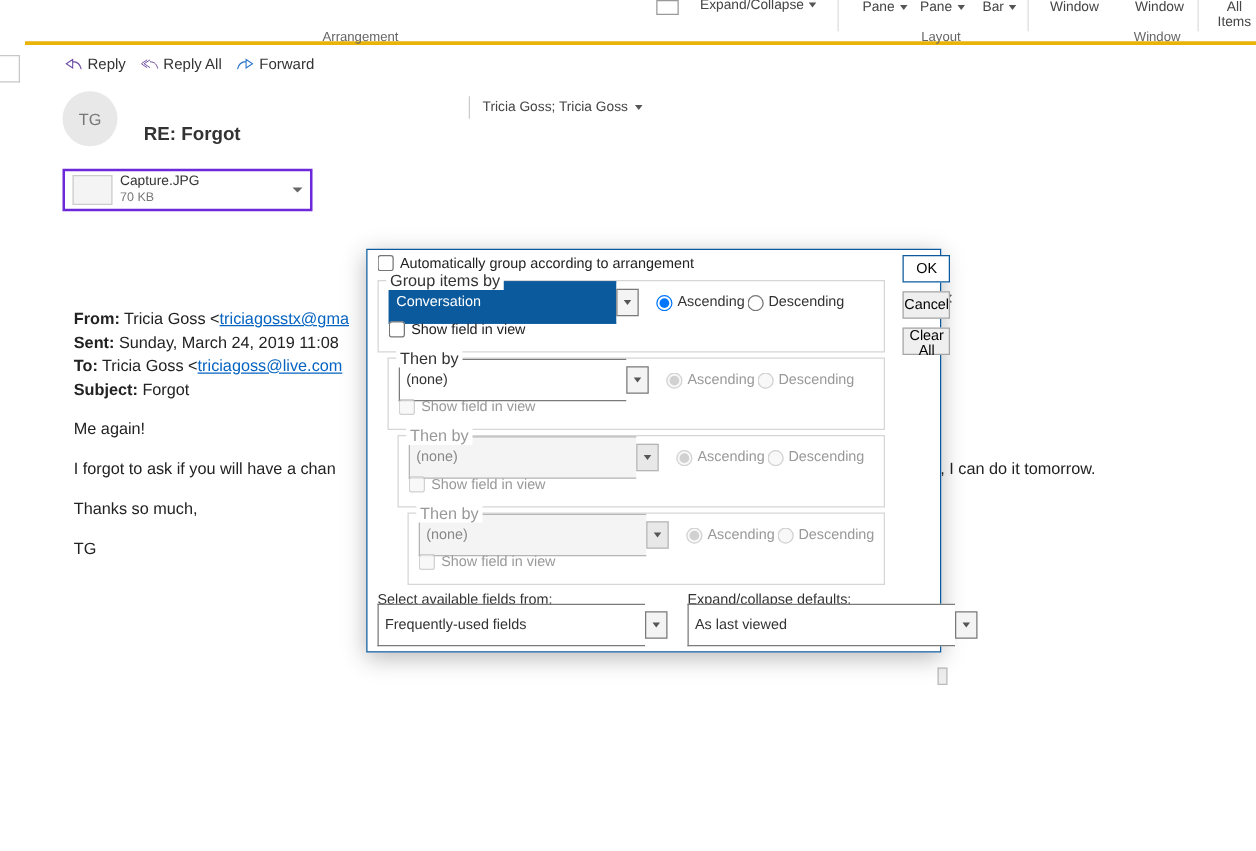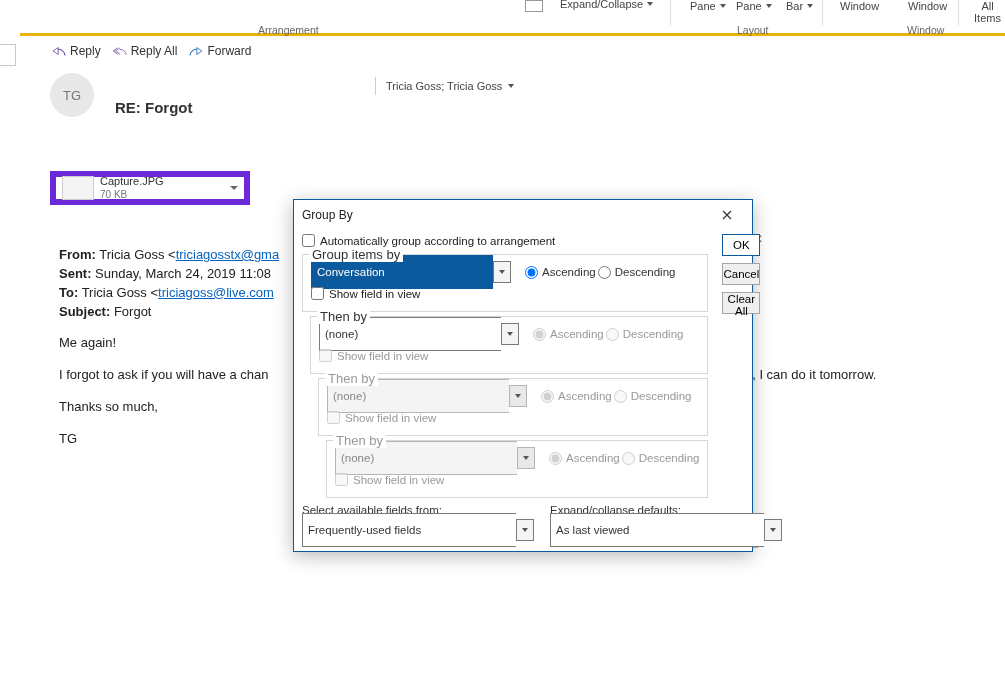--- a/index.html
+++ b/index.html
@@ -14,21 +14,21 @@
 
 .reply-bar { position: absolute; top: 44px; left: 52px; display: flex; gap: 12px; align-items: center; }
 .reply-btn { display: inline-flex; align-items: center; gap: 4px; font-size: 12px; color: #333; cursor: pointer; }
 .reply-btn svg { width: 14px; height: 12px; }
 
 .avatar { position: absolute; top: 73px; left: 50px; width: 44px; height: 44px; border-radius: 50%; background: #e8e8e8; display: flex; align-items: center; justify-content: center; color: #777; font-size: 13px; }
 .subject-line { position: absolute; top: 99px; left: 115px; font-size: 15px; font-weight: 700; color: #333; }
 .to-field { position: absolute; top: 77px; left: 375px; font-size: 11px; color: #444; display: flex; align-items: center; gap: 4px; }
 .sep-v { width: 1px; height: 18px; background: #ccc; margin-right: 6px; }
 
-.attachment { position: absolute; top: 135px; left: 50px; width: 200px; height: 34px; border: 6px solid #6d28d9; display: flex; align-items: center; padding: 0 6px; gap: 6px; margin-top: 36px; }
+.attachment { position: absolute; top: 135px; left: 50px; width: 200px; height: 34px; border: 2px solid #6d28d9; display: flex; align-items: center; padding: 0 6px; gap: 6px; }
 .attachment .thumb { width: 32px; height: 24px; border: 1px solid #ccc; background: #f4f4f4; }
 .attachment .meta { flex: 1; font-size: 11px; line-height: 1.2; }
 .attachment .meta .size { color: #777; font-size: 10px; }
 .attachment .arrow { width: 0; height: 0; border-left: 4px solid transparent; border-right: 4px solid transparent; border-top: 4px solid #666; }
 
 .mail-body { position: absolute; top: 246px; left: 59px; right: 50px; font-size: 13px; line-height: 1.45; color: #222; }
 .mail-body .hdr { margin-bottom: 0; }
 .mail-body .hdr b { font-weight: 700; }
 .mail-body a { color: #0563c1; text-decoration: underline; }
 .mail-body p { margin-top: 13px; }
@@ -168,28 +168,20 @@
   <p>Me again!</p>
   <p><span>I forgot to ask if you will have a chan</span><span style="display:inline-block;width:480px;"></span><span>t, I can do it tomorrow.</span></p>
   <p>Thanks so much,</p>
   <p>TG</p>
 </div>
 
 <div class="stray-close">✕</div>
 <div class="stray-bar"></div>
 
 <div class="dialog">
-  <div class="dialog-title">
-    <span>Group By</span>
-    <div class="dialog-close">
-      <svg viewBox="0 0 10 10">
-          <path d="M1 1 L9 9 M9 1 L1 9" stroke="#333" stroke-width="1.2"></path>
-        </svg>
-    </div>
-  </div>
   <div class="dialog-body">
     <div class="row-top">
       <div class="col-left">
         <label class="chk">
           <input type="checkbox" style="">
             <span>Automatically group according to arrangement</span>
         </label>
 
         
         <div class="group-box" style="margin-top:4px;">

